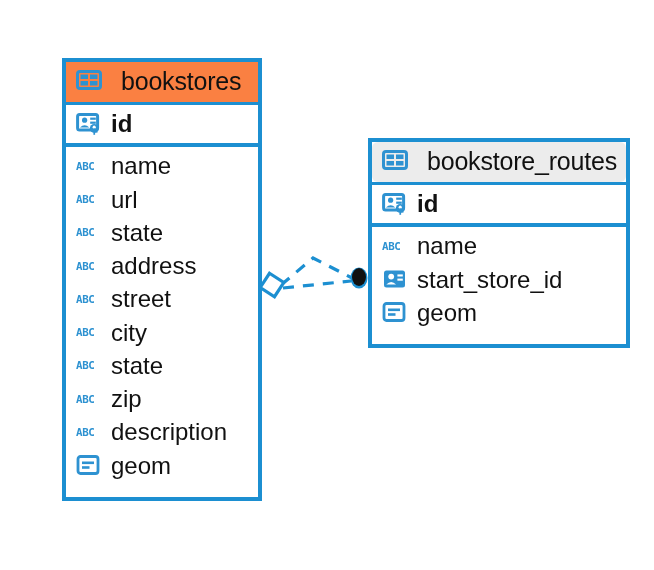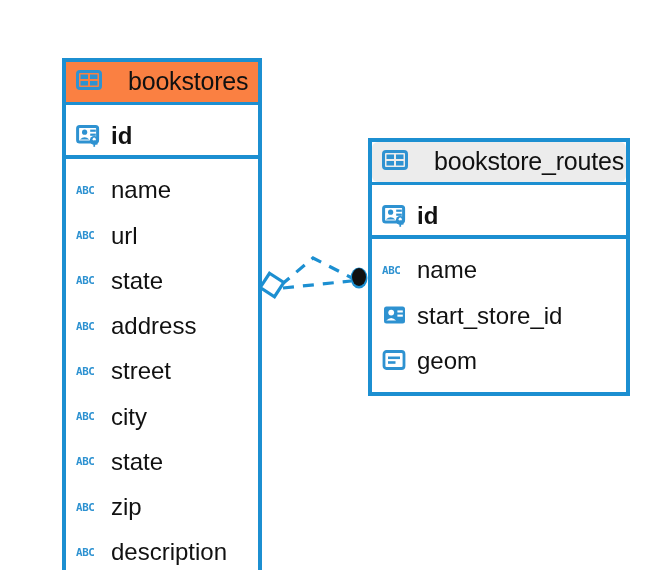--- a/index.html
+++ b/index.html
@@ -14,21 +14,21 @@
 
   
   .entity{
     position:absolute;
     box-sizing:border-box;
     border:4px solid var(--edge,#1C8FD1);
     background:#ffffff;
   }
   .ent-header{
     display:flex;align-items:center;
-    gap:26px;
+    gap:19px;
     padding:5px 10px 6px 10px;
     font-size:25px;
     color:#111111;
     letter-spacing:-0.2px;
     white-space:nowrap;
   }
   .ent-header.orange{background:#FA8042;}
   .ent-header.grey{background:#ECECEC;border-radius:6px;}
 
   .pk-section{
@@ -38,21 +38,20 @@
   .fields{padding-top:2px;padding-bottom:15px;}
 
   .row{
     display:flex;align-items:center;
     gap:9px;
     padding:2px 10px;
     font-size:24px;
     color:#111111;
     white-space:nowrap;
     line-height:1.22;
-    margin-top:12px;
   }
   .row.pk{font-weight:bold;padding-top:4px;padding-bottom:5px;}
   .row .ico{flex:0 0 auto;display:flex;align-items:center;justify-content:center;}
 
   
   #link{position:absolute;left:0;top:0;pointer-events:none;}
 </style>
 </head>
 <body>
 

